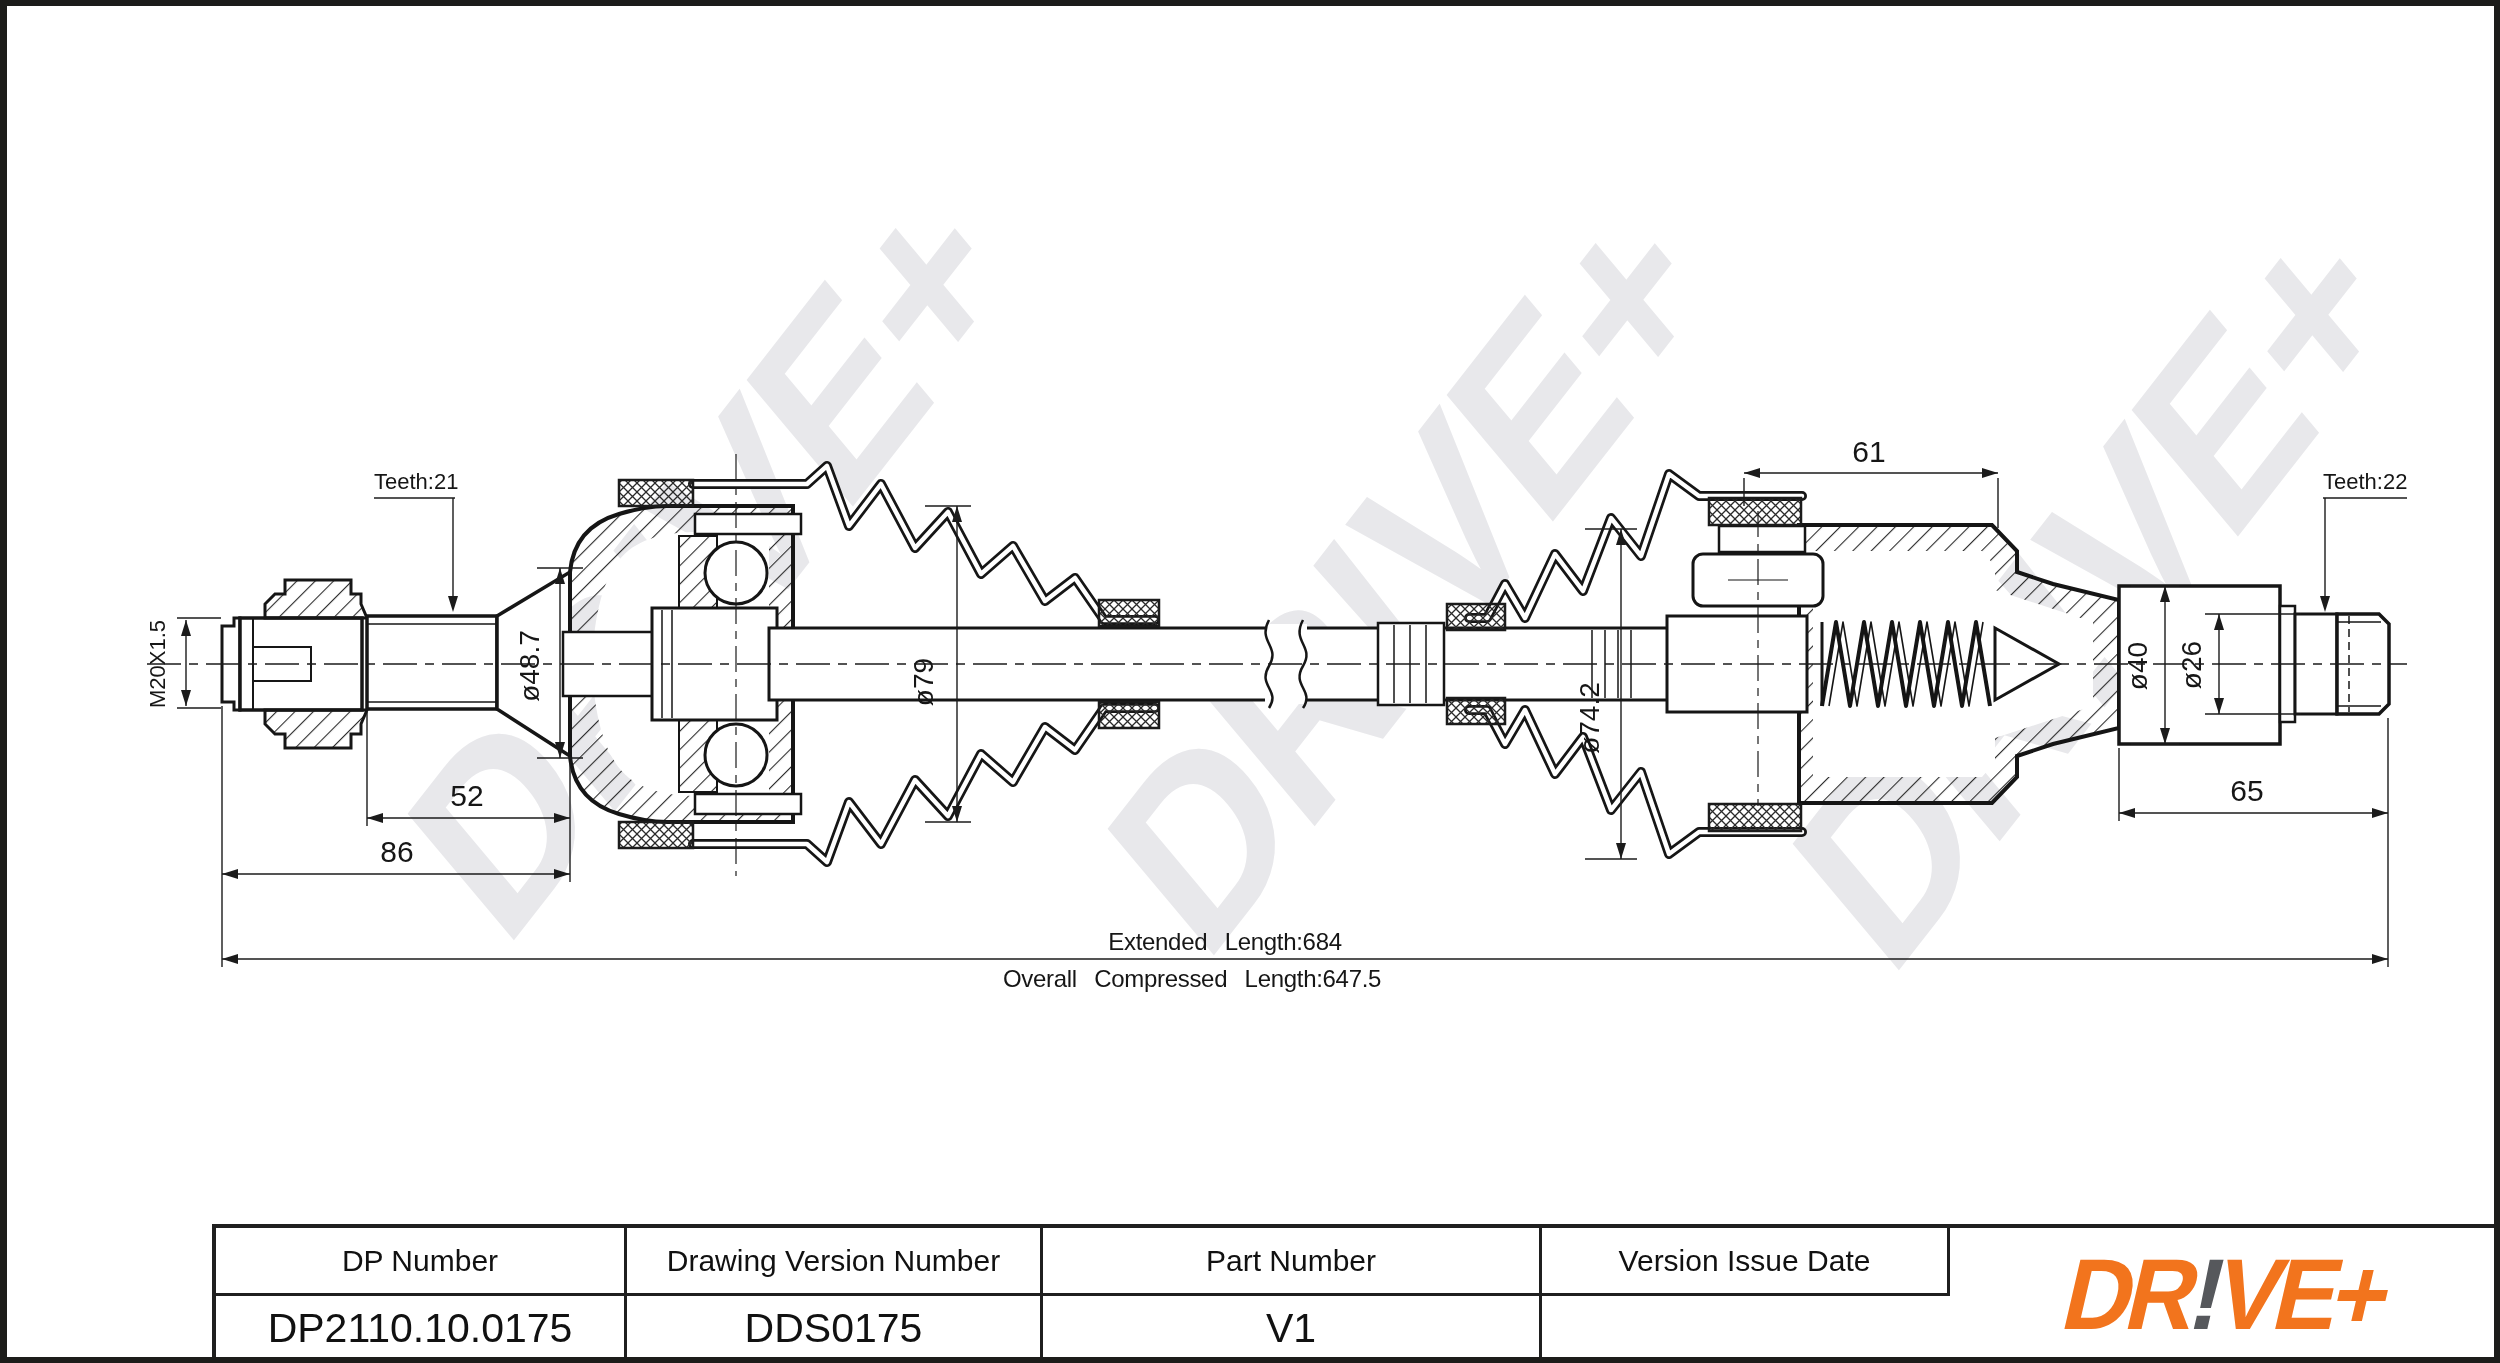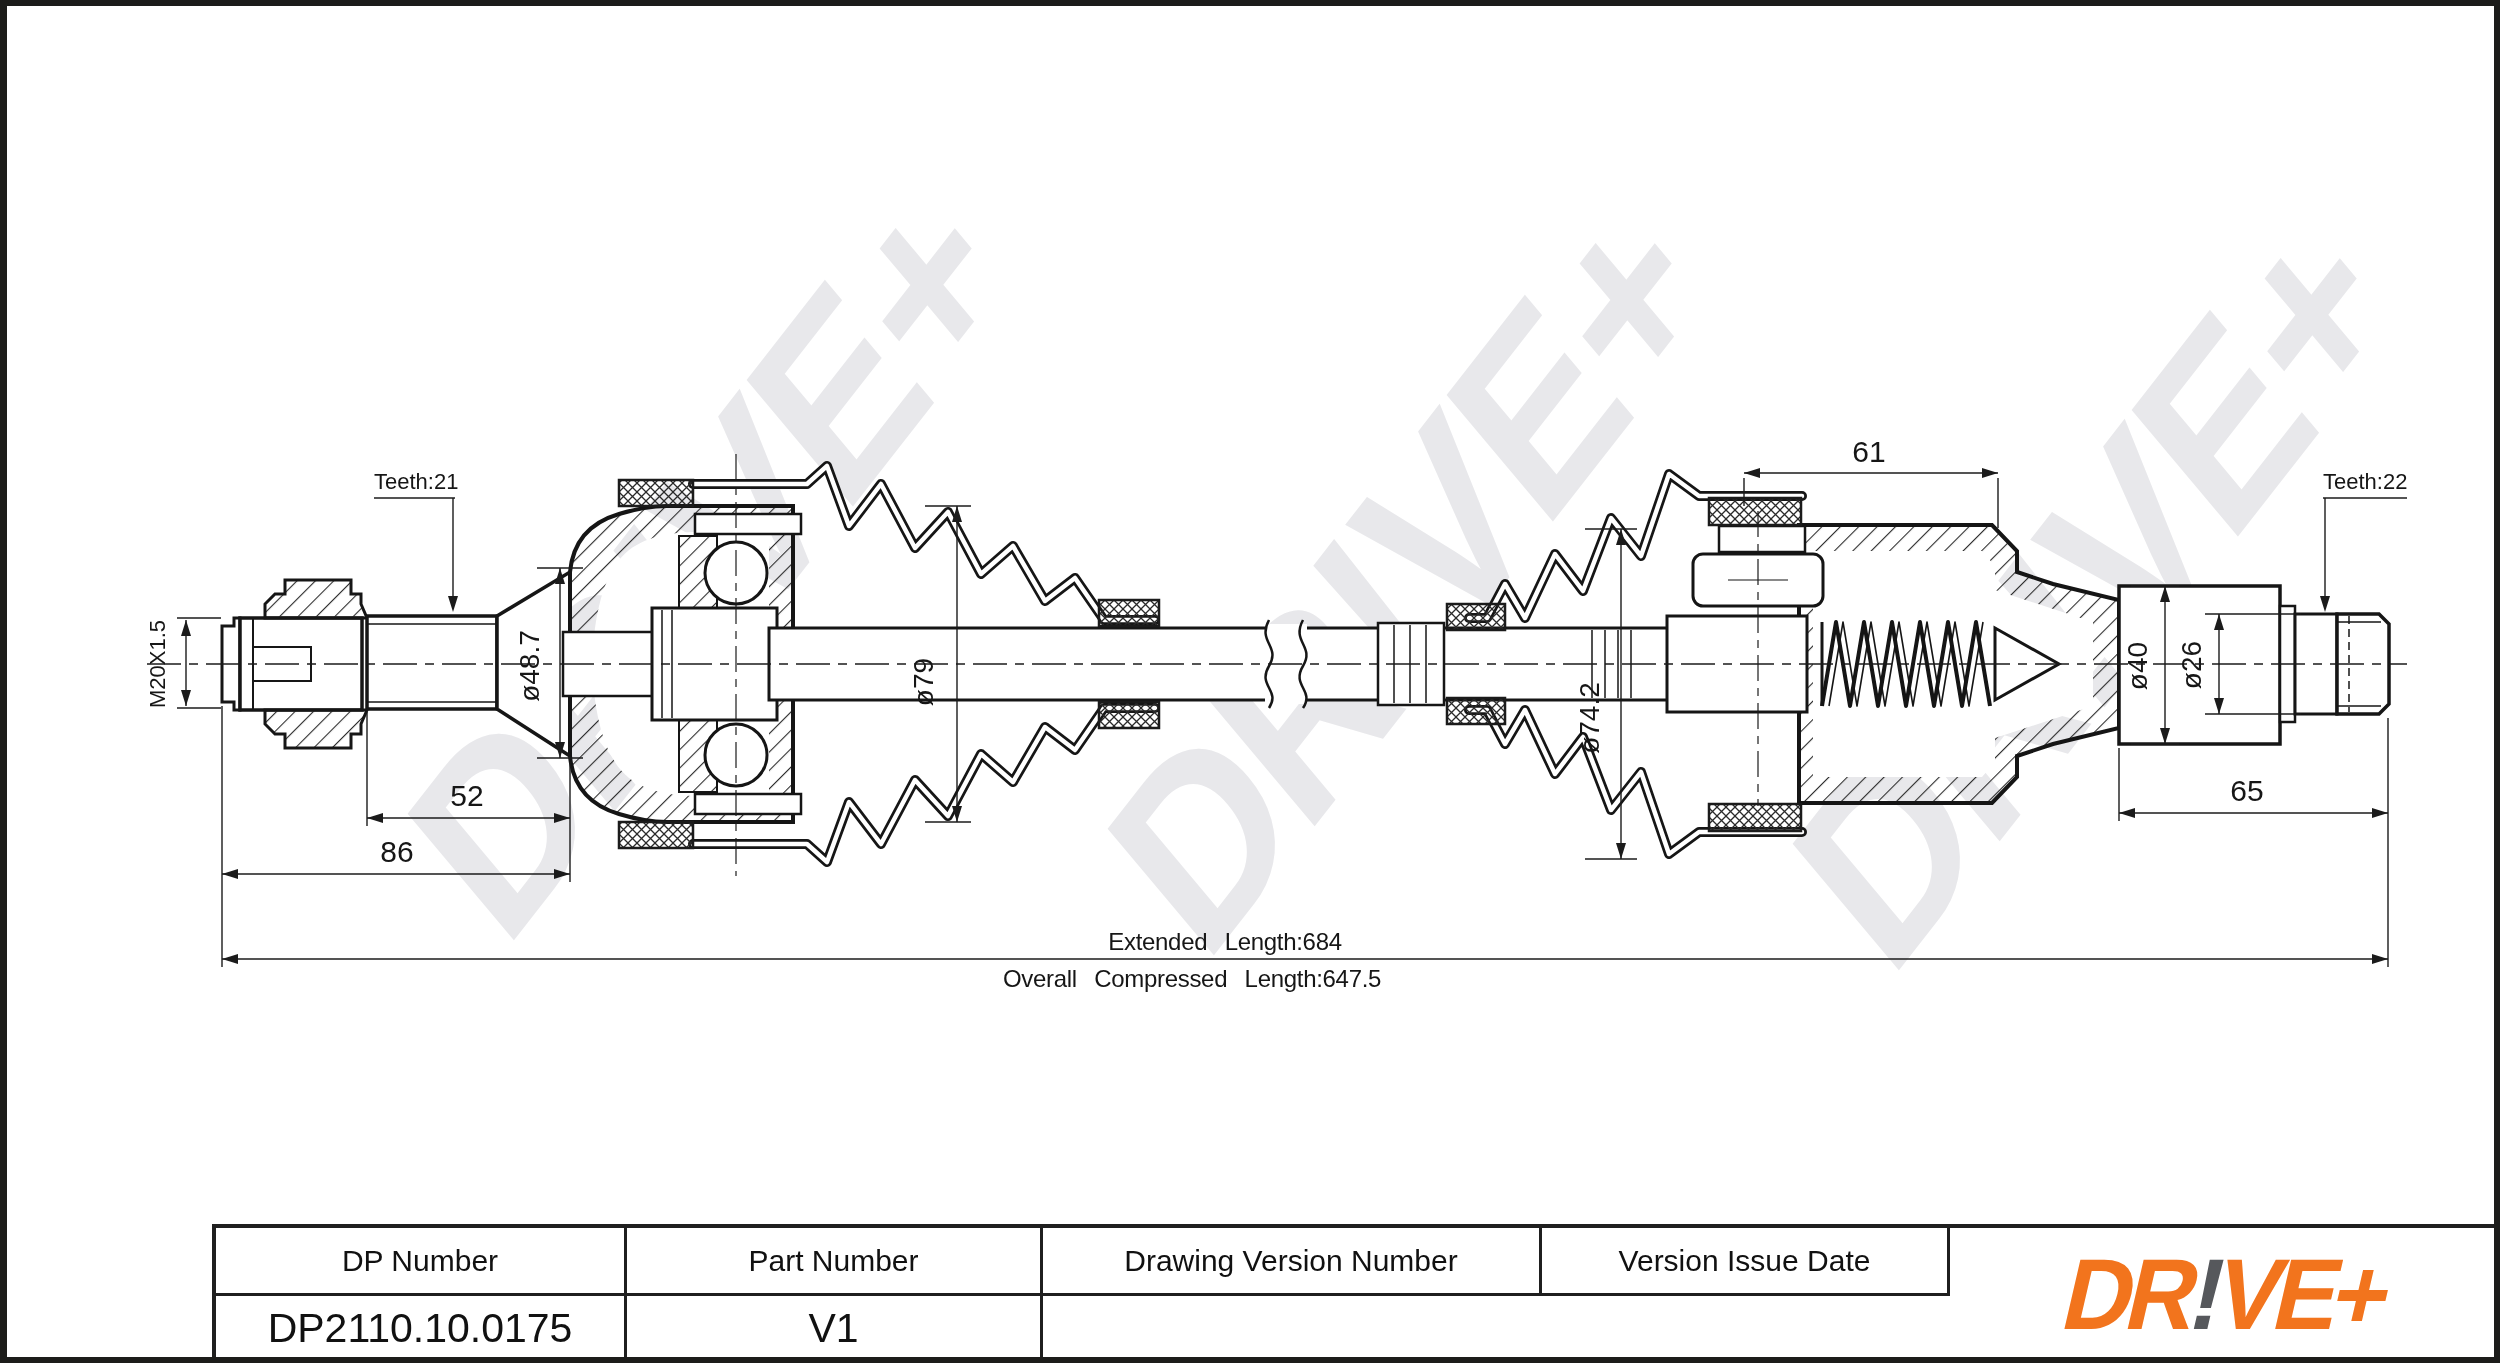--- a/index.html
+++ b/index.html
@@ -269,21 +269,22 @@
   <text class="dimnum" text-anchor="middle" x="1862" y="456">61</text>
   <text class="dimnum" text-anchor="middle" x="460" y="800">52</text>
   <text class="dimnum" text-anchor="middle" x="390" y="856">86</text>
   <text class="dimnum" text-anchor="middle" x="2240" y="795">65</text>
   <text class="lenlab" text-anchor="middle" x="1218" y="944">Extended Length:684</text>
   <text class="lenlab" text-anchor="middle" x="1185" y="981">Overall Compressed Length:647.5</text>
 </svg>
 
 <div class="titleblock">
   <div class="tb-cell tb-head">DP Number</div>
+  <div class="tb-cell tb-head">Drawing Version Number</div>
   <div class="tb-cell tb-head">Part Number</div>
-  <div class="tb-cell tb-head">Drawing Version Number</div>
   <div class="tb-cell tb-head">Version Issue Date</div>
   <div class="tb-cell tb-logo">
     <span class="logo"><span style="color:#F2741D">DR</span><span style="color:#56585C">!</span><span style="color:#F2741D">VE+</span></span>
   </div>
   <div class="tb-cell tb-val">DP2110.10.0175</div>
+  <div class="tb-cell tb-val">DDS0175</div>
   <div class="tb-cell tb-val">V1</div>
 </div>
 
 </body></html>

